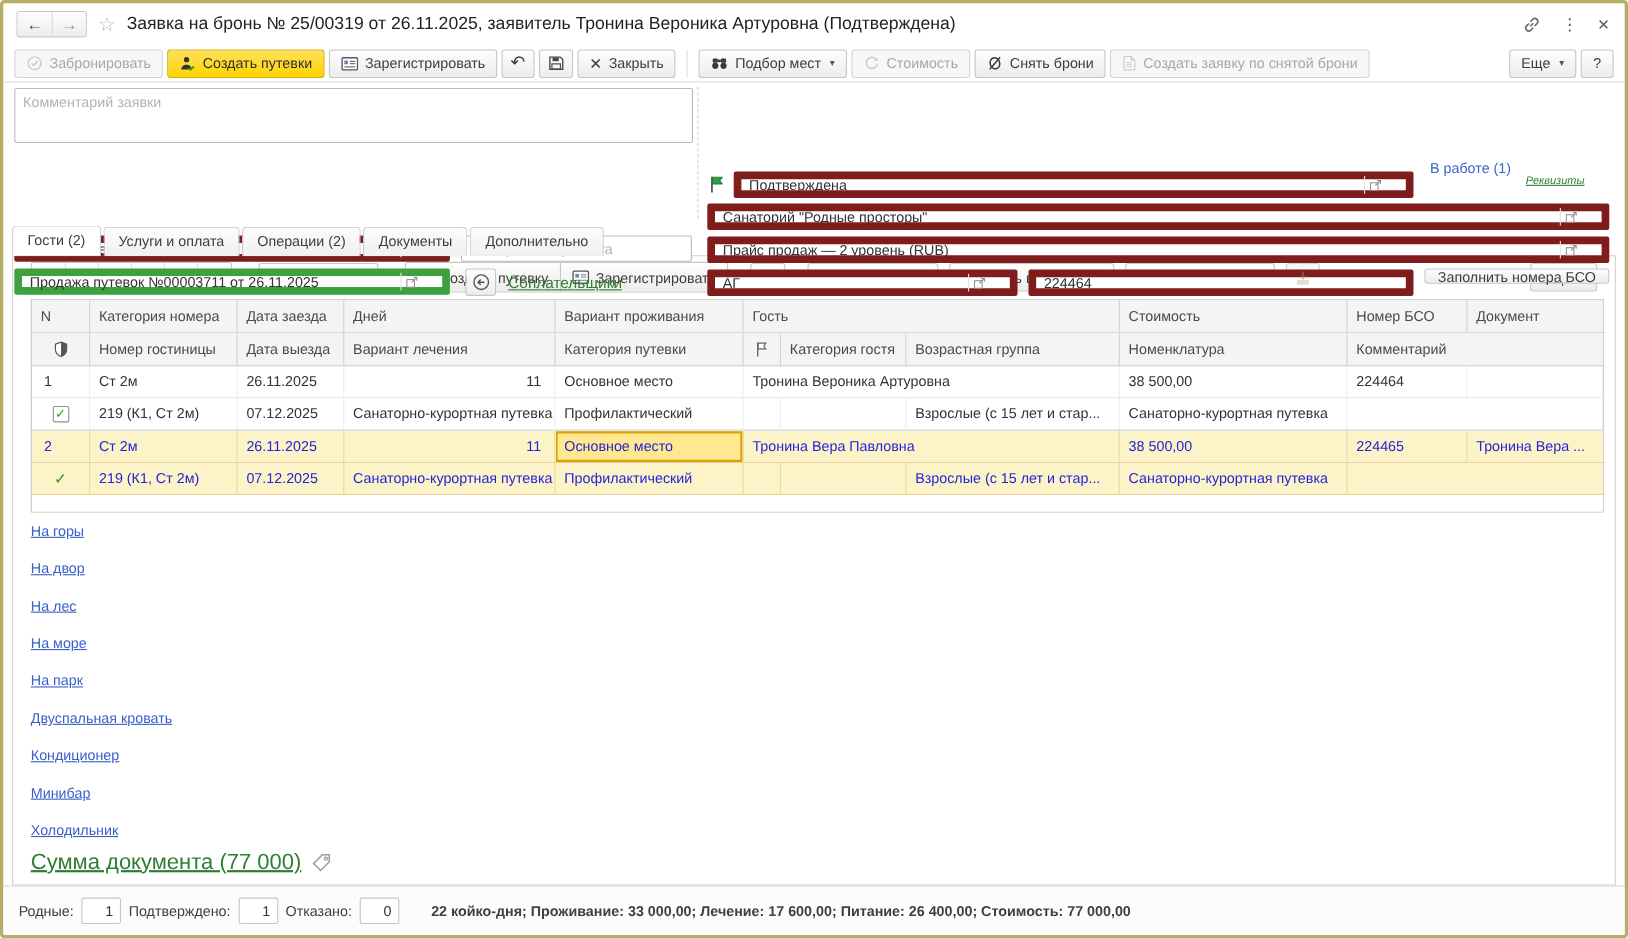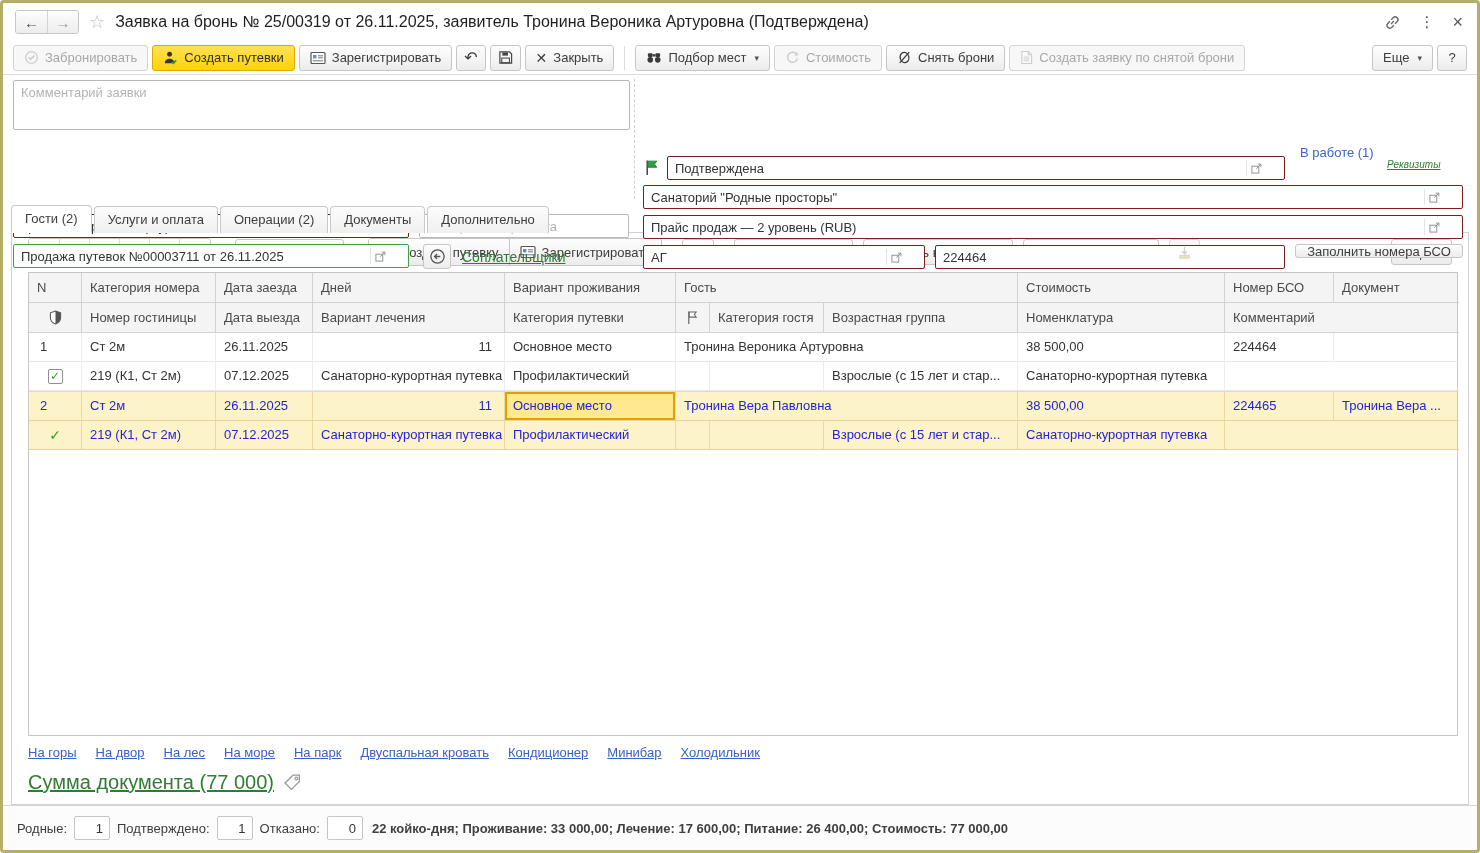--- a/index.html
+++ b/index.html
@@ -33,21 +33,21 @@
   .btn.disabled svg { opacity:.45; }
   .btn.primary { background:linear-gradient(#ffe159,#ffd400); border-color:#d8ad00; color:#2f2f2f; }
   .caret { font-size:9px; color:#555; margin-left:2px; }
   .vdiv { width:1px; height:24px; background:#dcdcdc; margin:0 6px; }
   .ml-auto { margin-left:auto; }
   .glyph { font-size:16px; line-height:1; color:#3b3b3b; }
 
   
   .form-area { height:128px; flex:0 0 128px; position:relative; }
   .splitter { position:absolute; left:631px; top:4px; bottom:4px; border-left:1px dashed #cfcfcf; }
-  .field { border:1px solid #7f1d1d; border-radius:2px; height:24px; display:flex; align-items:center;
+  .field { border:7px solid #7f1d1d; border-radius:2px; height:24px; display:flex; align-items:center;
            padding:0 22px 0 7px; background:#fff; position:absolute; cursor:text; }
   .field .val { flex:1; white-space:nowrap; overflow:hidden; }
   .field.green { border-color:#3da13d; }
   .openbtn { width:16px; height:16px; display:flex; align-items:center; justify-content:center;
              flex:0 0 16px; cursor:pointer; border-left:1px solid #e3e3e3; padding-left:3px; }
   textarea.comment { position:absolute; left:10px; top:5px; width:617px; height:50px; resize:none;
              border:1px solid #b9b9b9; border-radius:2px; padding:4px 7px; font:13px "Liberation Sans",sans-serif; color:#333; }
   textarea.comment::placeholder, input::placeholder { color:#b3b3b3; }
   input.plain { position:absolute; border:1px solid #b9b9b9; border-radius:2px; height:24px;
              padding:0 7px; font:13px "Liberation Sans",sans-serif; }
@@ -93,32 +93,32 @@
   .c.ctr { justify-content:center; }
   .drow.sel { background:#fcf3c8; color:#2424d6; }
   .drow.sel .c { border-right-color:#ead9a0; border-bottom-color:#e7d49c; }
   .selcell { background:#ffe890; box-shadow:inset 0 0 0 2px #dfa204; }
   .cb { width:15px; height:15px; border:1px solid #8f8f8f; border-radius:2px; background:#fff;
         display:flex; align-items:center; justify-content:center; color:#2e9e2e; font-size:12px; font-weight:bold; }
   .greencheck { color:#2e9e2e; font-size:14px; font-weight:bold; }
   .tbl-fill { flex:1; background:#fff; }
 
   
-  .links-row { margin:9px 16px 0; display:flex; gap:19px; flex-wrap:nowrap; }
+  .links-row { margin:9px 16px 0; display:flex; gap:19px; flex-wrap:nowrap;flex-direction:column; }
   .attr-link { color:#3a5fc8; text-decoration:underline; cursor:pointer; white-space:nowrap; }
   .sum-row { margin:11px 16px 8px; display:flex; align-items:center; gap:9px; }
   .sum-link { font-size:20px; color:#2e7d32; text-decoration:underline; cursor:pointer; }
 
   
   .statusbar { flex:0 0 45px; border-top:1px solid #d6d6d6; background:#fcfcfc; display:flex;
                align-items:center; padding:0 14px; gap:7px; }
   .numbox { width:36px; height:24px; border:1px solid #c6c6c6; border-radius:2px; background:#fff;
             display:flex; align-items:center; justify-content:flex-end; padding-right:6px; }
   .sb-label { color:#3d3d3d; }
-  .summary { font-weight:bold; color:#3f3f3f; margin-left:2px; white-space:nowrap; }
+  .summary { font-weight:bold; color:#3f3f3f; margin-left:22px; white-space:nowrap; }
 
   svg { display:block; }
 </style>
 </head>
 <body>
 
 <div class="window">
 
   <div class="titlebar">
     <div class="navgroup">

